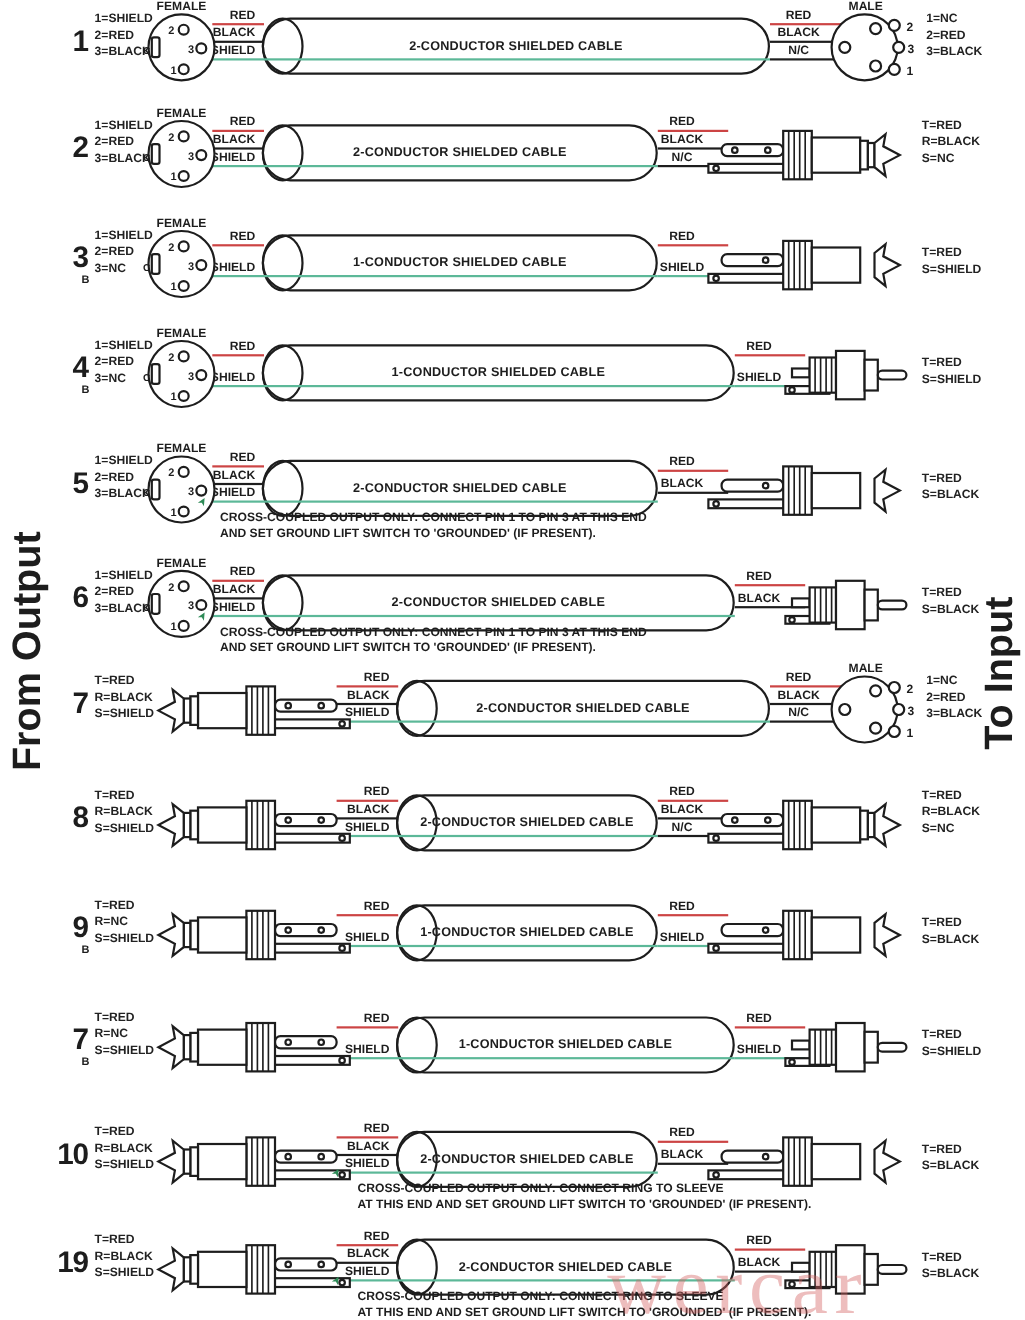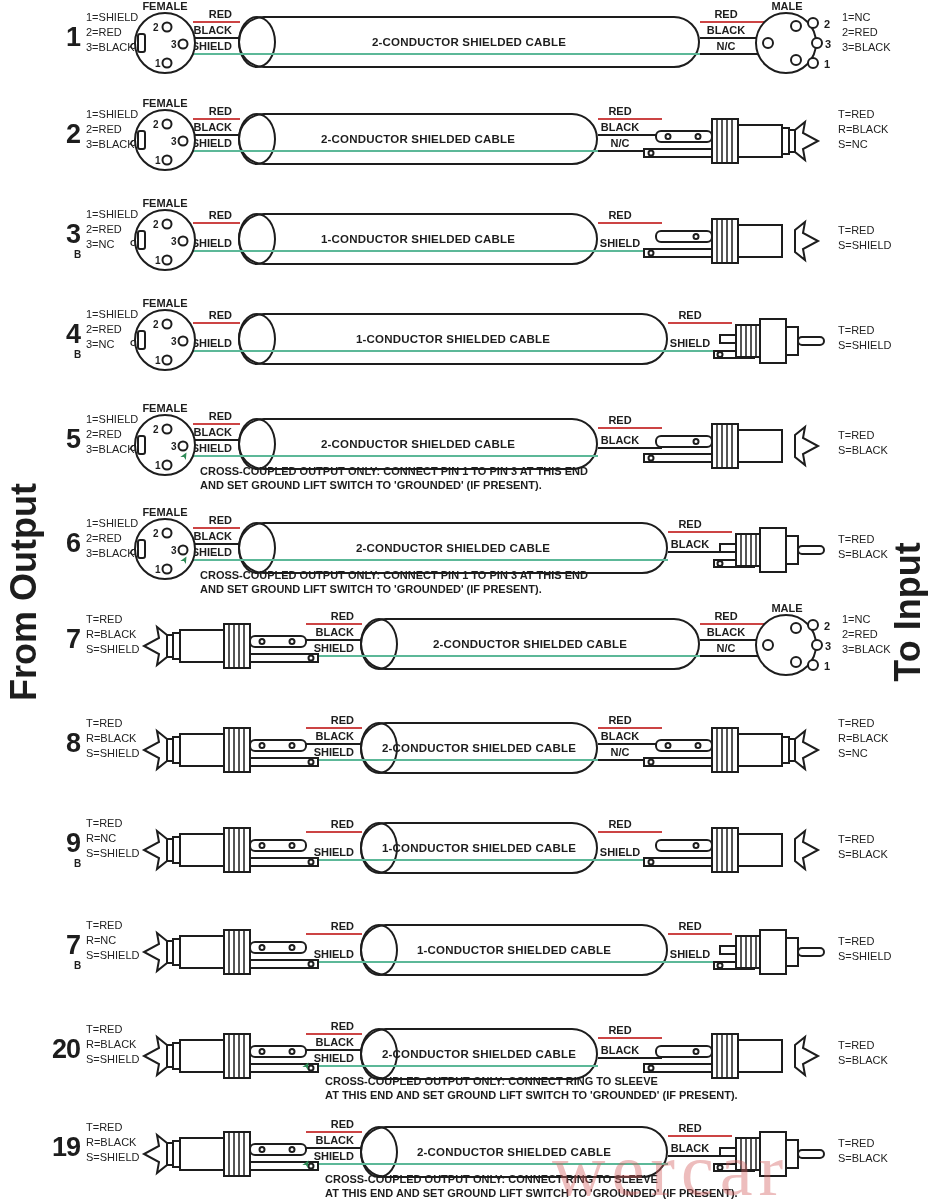--- a/index.html
+++ b/index.html
@@ -3,21 +3,21 @@
 <meta charset="utf-8">
 <style>
   *{box-sizing:border-box;margin:0;padding:0}
   html,body{width:932px;height:1200px;background:#fff;overflow:hidden;
     font-family:"Liberation Sans",sans-serif;color:#1d1d1d;position:relative}
   #stage{position:absolute;left:0;top:0;width:932px;height:1200px}
   .row{position:absolute;left:0;width:932px;height:100px}
   .num{position:absolute;left:30px;width:50px;top:22px;font-size:27px;font-weight:bold;
        text-align:right;letter-spacing:-1px}
   .sub{position:absolute;left:74px;top:52px;font-size:10px;font-weight:bold}
-  .pins{position:absolute;font-size:11px;line-height:15px;white-space:nowrap;font-weight:normal;color:#222}
+  .pins{position:absolute;font-size:11px;line-height:15px;white-space:nowrap;font-weight:bold;color:#222}
   .pins div{position:static}
   .title{position:absolute;top:0;text-align:center;font-size:11px;font-weight:bold}
   .wire{position:absolute;height:2px}
   .red{background:#cc4444}
   .black{background:#1d1d1d}
   .green{background:#5cb898}
   .wlabel{position:absolute;width:80px;text-align:right;font-size:11px;height:13px;
           line-height:13px;font-weight:bold;background:transparent}
   .rlabel{position:absolute;text-align:center;font-size:11px;height:13px;line-height:13px;font-weight:bold}
   .cable{position:absolute;top:16px;height:52px;border:2px solid #1d1d1d;border-radius:26px;
@@ -645,21 +645,21 @@
               <rect x="86" y="24" width="26" height="8" rx="4"></rect>
             </g>
           </svg>
         </span>
         <div class="pins" style="left: 838px; top: 26px;">
           <div>T=RED</div>
           <div>S=SHIELD</div>
         </div>
       </div>
       <div class="row" style="top: 1012px;">
-        <div class="num">20</div>
+        <div class="num">10</div>
         <div class="pins" style="left: 86px; top: 10px;">
           <div>T=RED</div>
           <div>R=BLACK</div>
           <div>S=SHIELD</div>
         </div>
         <div class="cable" style="left: 360px; width: 238px;">
           <div class="cable-end"></div>
           <span class="cable-text">2-CONDUCTOR SHIELDED CABLE</span>
         </div>
         <div class="wire red" style="left: 306px; top: 21px; width: 56px;"></div>

